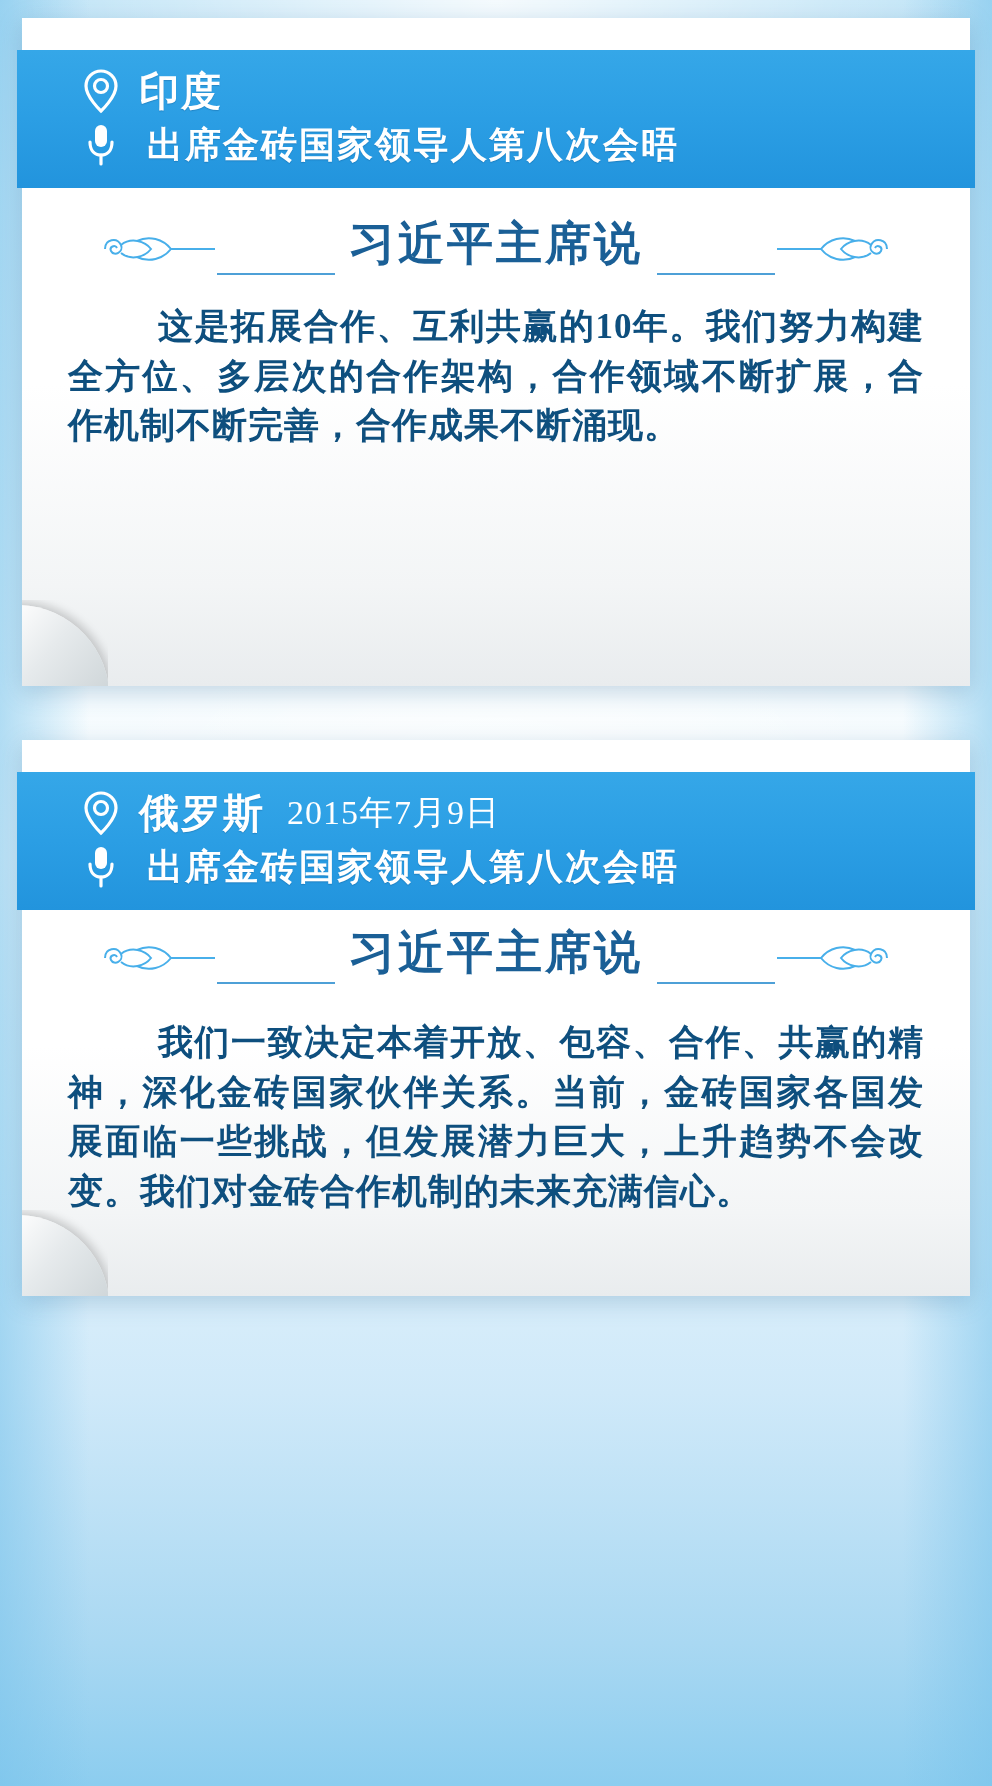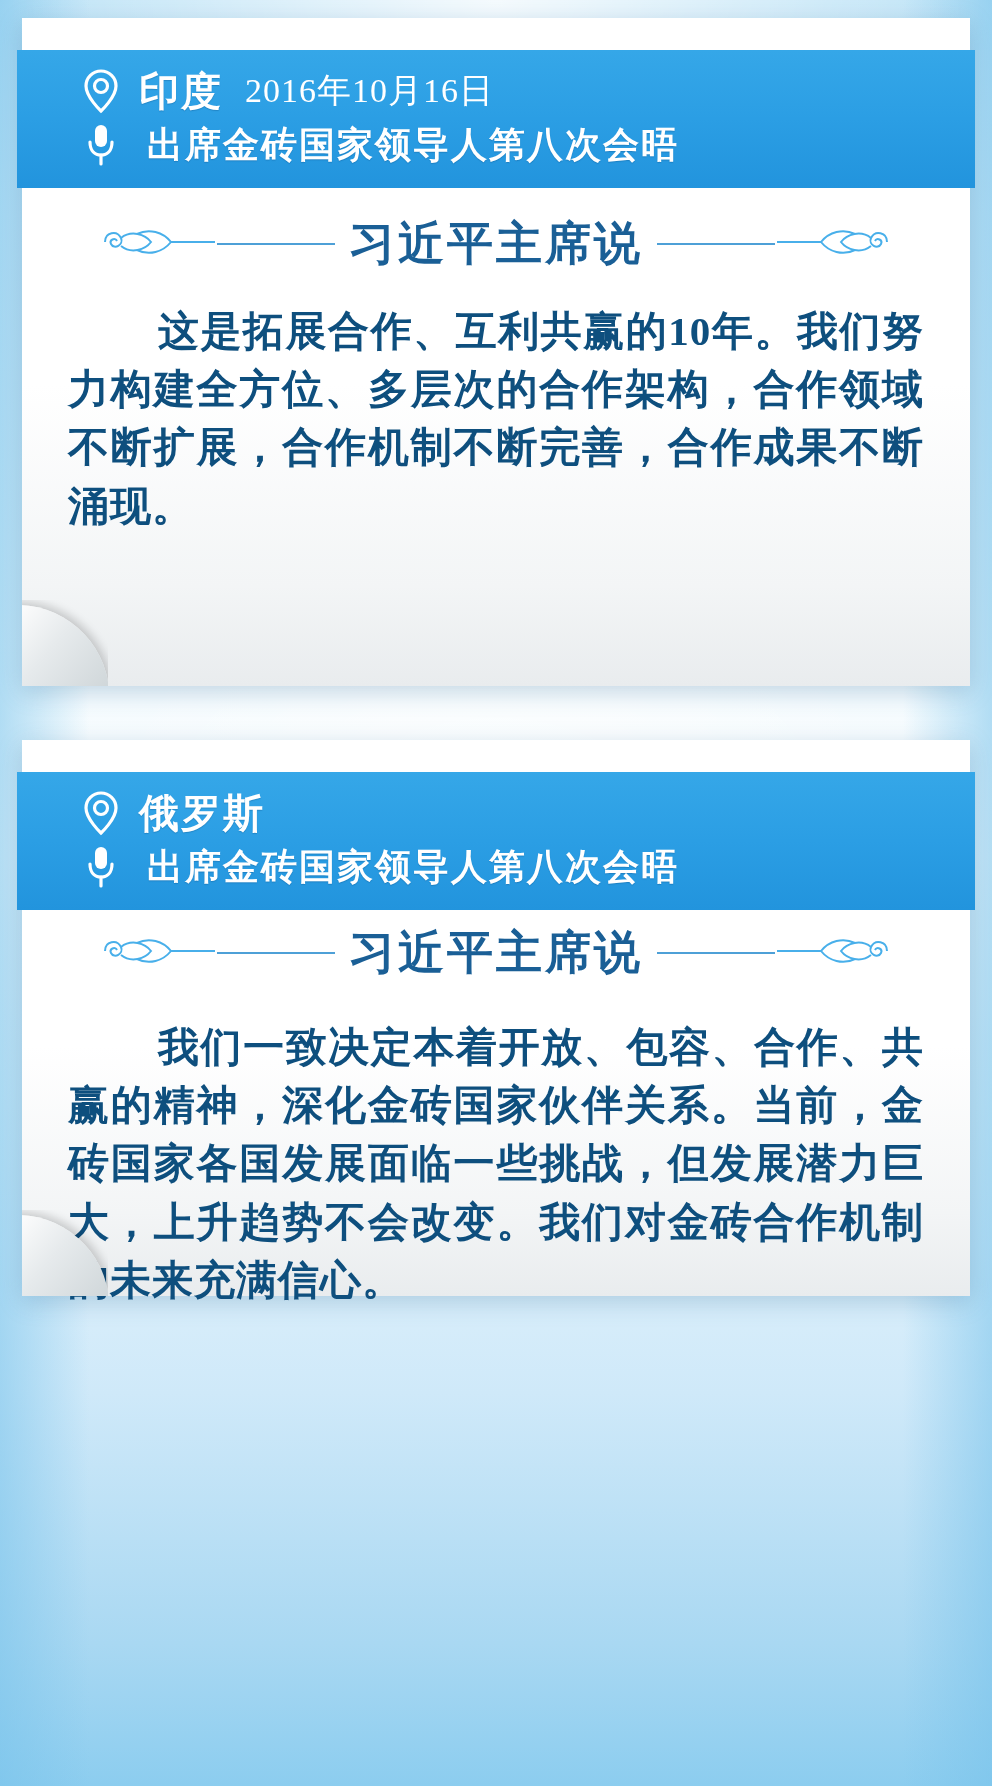--- a/index.html
+++ b/index.html
@@ -87,21 +87,21 @@
     letter-spacing: 2px;
     text-shadow: 0 1px 1px rgba(0,60,110,0.25);
   }
 
   
   .title-row {
     position: absolute;
     left: 0;
     width: 948px;
     display: flex;
-    align-items: center;
+    align-items: flex-end;
     justify-content: center;
   }
   .title-text {
     font-family: "Liberation Serif", serif;
     font-size: 46px;
     font-weight: bold;
     color: #1a5f96;
     letter-spacing: 3px;
     padding: 0 14px;
     white-space: nowrap;
@@ -115,21 +115,21 @@
   .flourish {
     flex: 0 0 auto;
     opacity: 0.9;
   }
 
   .quote {
     position: absolute;
     left: 46px;
     width: 856px;
     font-family: "Liberation Serif", serif;
-    font-size: 41px;
+    font-size: 35px;
     line-height: 1.42;
     color: #0e4f7e;
     text-align: justify;
     text-indent: 90px;
     font-weight: bold;
     letter-spacing: 1px;
   }
 
   
   .curl {
@@ -162,21 +162,20 @@
 
     <div class="banner">
       <div class="banner-row">
         <span class="banner-icon">
           <svg width="40" height="46" viewBox="0 0 40 46">
             <path d="M20 3 C11.7 3 5 9.7 5 18 C5 29 20 43 20 43 C20 43 35 29 35 18 C35 9.7 28.3 3 20 3 Z" fill="none" stroke="#ffffff" stroke-width="3.2"></path>
             <circle cx="20" cy="18" r="6.5" fill="none" stroke="#ffffff" stroke-width="3.2"></circle>
           </svg>
         </span>
         <span class="country">印度</span>
-        <span class="date">2016年10月16日</span>
       </div>
       <div class="banner-row">
         <span class="banner-icon">
           <svg width="32" height="46" viewBox="0 0 32 46">
             <rect x="10" y="3" width="12" height="22" rx="6" fill="#ffffff"></rect>
             <path d="M5 20 C5 29 10 33 16 33 C22 33 27 29 27 20" fill="none" stroke="#ffffff" stroke-width="3.2" stroke-linecap="round"></path>
             <line x1="16" y1="33" x2="16" y2="42" stroke="#ffffff" stroke-width="3.2" stroke-linecap="round"></line>
           </svg>
         </span>
         <span class="event">出席金砖国家领导人第八次会晤</span>
@@ -220,20 +219,21 @@
 
     <div class="banner">
       <div class="banner-row">
         <span class="banner-icon">
           <svg width="40" height="46" viewBox="0 0 40 46">
             <path d="M20 3 C11.7 3 5 9.7 5 18 C5 29 20 43 20 43 C20 43 35 29 35 18 C35 9.7 28.3 3 20 3 Z" fill="none" stroke="#ffffff" stroke-width="3.2"></path>
             <circle cx="20" cy="18" r="6.5" fill="none" stroke="#ffffff" stroke-width="3.2"></circle>
           </svg>
         </span>
         <span class="country">俄罗斯</span>
+        <span class="date">2015年7月9日</span>
       </div>
       <div class="banner-row">
         <span class="banner-icon">
           <svg width="32" height="46" viewBox="0 0 32 46">
             <rect x="10" y="3" width="12" height="22" rx="6" fill="#ffffff"></rect>
             <path d="M5 20 C5 29 10 33 16 33 C22 33 27 29 27 20" fill="none" stroke="#ffffff" stroke-width="3.2" stroke-linecap="round"></path>
             <line x1="16" y1="33" x2="16" y2="42" stroke="#ffffff" stroke-width="3.2" stroke-linecap="round"></line>
           </svg>
         </span>
         <span class="event">出席金砖国家领导人第八次会晤</span>

